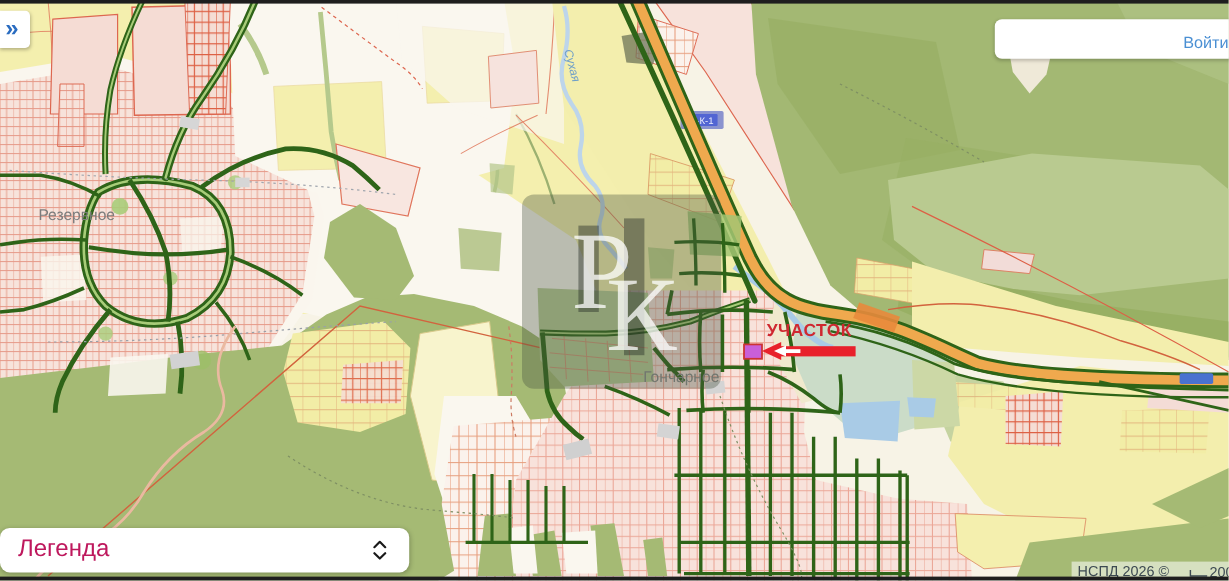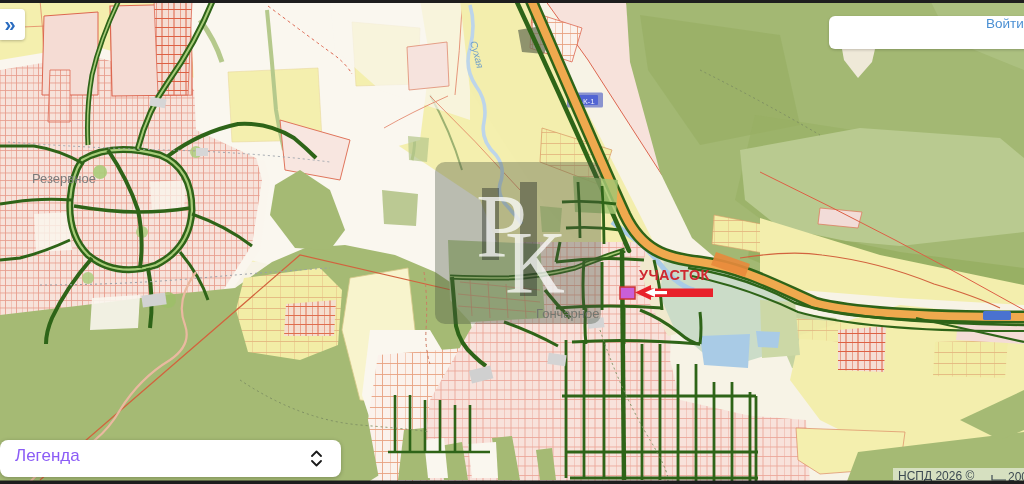--- a/index.html
+++ b/index.html
@@ -401,23 +401,23 @@
 <rect x="0" y="0" width="1024" height="3" fill="#1e1e1e"></rect>
 
 <rect x="0" y="480.5" width="1024" height="3.5" fill="#1e1e1e"></rect>
 </svg>
 
 <div style="position:absolute;left:0;top:9px;width:25px;height:31px;background:#fff;border-radius:0 4px 4px 0;box-shadow:0 1px 3px rgba(0,0,0,0.25);"></div>
 <div style="position:absolute;left:1px;top:12px;width:18px;height:24px;color:#2a6cc0;font-size:20px;font-weight:bold;line-height:24px;text-align:center;">»</div>
 
 <div style="position:absolute;left:829px;top:16px;width:220px;height:33px;background:#fff;border-radius:6px;box-shadow:0 1px 3px rgba(0,0,0,0.2);"></div>
 
-<div style="position:absolute;left:986px;top:16px;color:#4a8fd3;font-size:13.5px;">Войти</div>
+<div style="position:absolute;left:986px;top:28px;color:#4a8fd3;font-size:13.5px;">Войти</div>
 
 <div style="position:absolute;left:0px;top:440px;width:341px;height:37px;background:#fff;border-radius:8px;box-shadow:0 1px 4px rgba(0,0,0,0.25);"></div>
 
-<div style="position:absolute;left:15px;top:446px;color:#8b5cf6;font-size:17px;">Легенда</div>
+<div style="position:absolute;left:15px;top:446px;color:#be185d;font-size:20px;">Легенда</div>
 
 <svg style="position:absolute;left:309px;top:449px;" width="15" height="19" viewBox="0 0 15 19">
       <path d="M3 7 L7.5 2.5 L12 7" stroke="#1a1a1a" stroke-width="1.8" fill="none" stroke-linecap="round" stroke-linejoin="round"></path>
       <path d="M3 12 L7.5 16.5 L12 12" stroke="#1a1a1a" stroke-width="1.8" fill="none" stroke-linecap="round" stroke-linejoin="round"></path>
     </svg>
 </div>
 
 </body></html>

